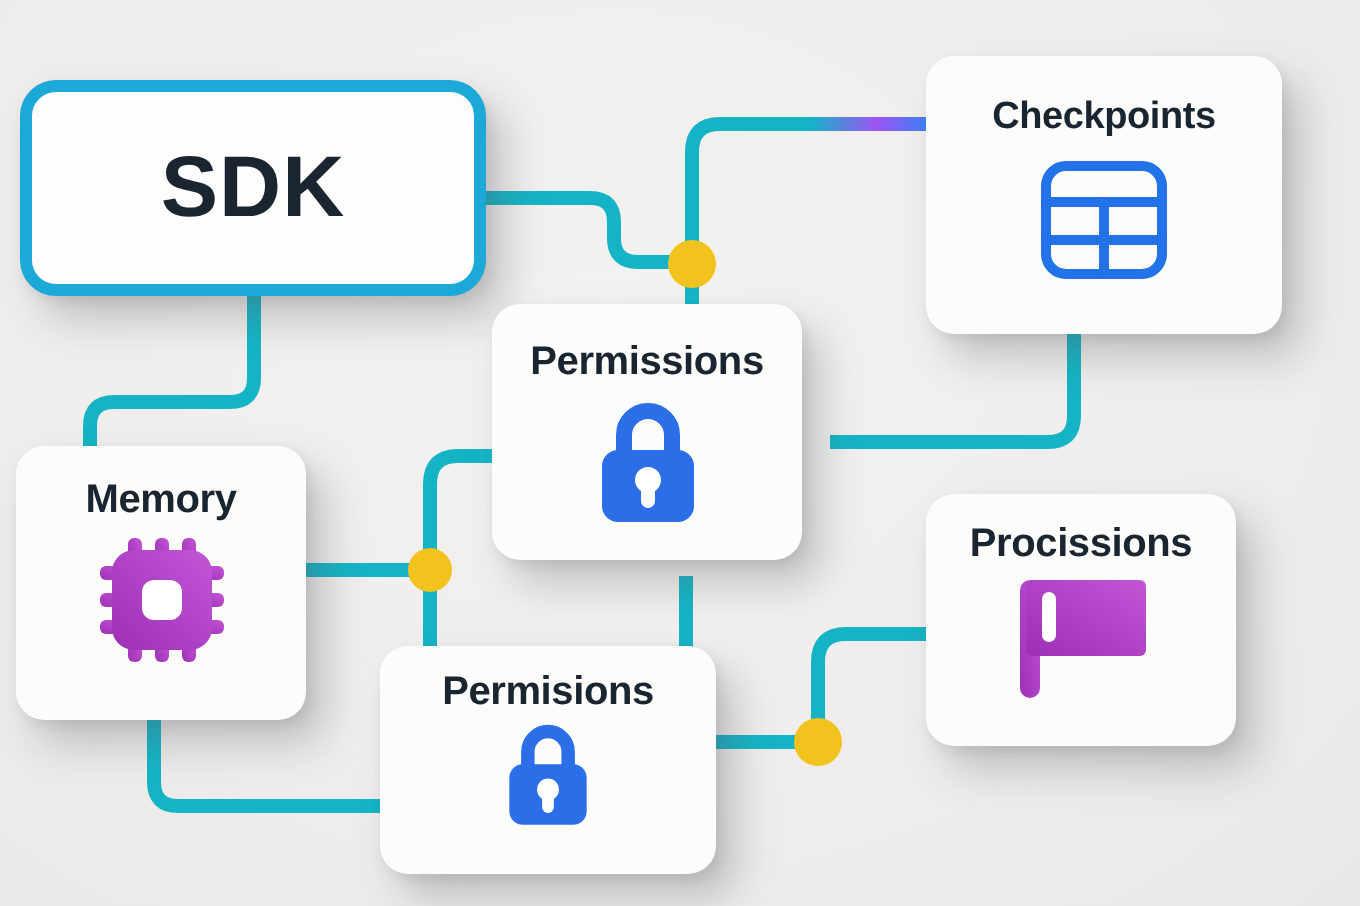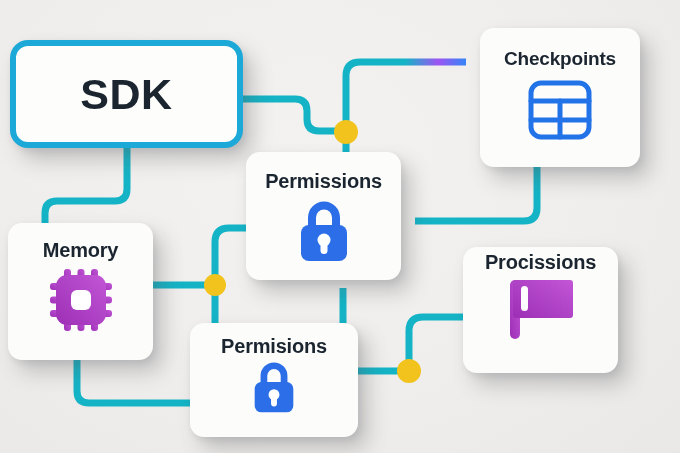--- a/index.html
+++ b/index.html
@@ -16,34 +16,34 @@
   }
   .card .label{
     color:#1b2530;font-weight:700;font-size:19px;letter-spacing:-0.2px;white-space:nowrap;
   }
   .sdk-card{
     left:10px;top:40px;width:233px;height:108px;border-radius:18px;
     border:6px solid #1da9d8;box-sizing:border-box;background:#fdfdfc;
     justify-content:center;
   }
   .sdk-card .label{font-size:43px;font-weight:700;letter-spacing:0.5px;}
-  .checkpoints-card{left:480px;top:28px;width:160px;height:139px;}
+  .checkpoints-card{left:463px;top:28px;width:178px;height:139px;}
   .checkpoints-card .label{margin-top:20px;}
   .checkpoints-card .icon{margin-top:10px;}
   .permissions-card{left:246px;top:152px;width:155px;height:128px;}
   .permissions-card .label{margin-top:18px;font-size:20px;}
   .permissions-card .icon{margin-top:8px;}
   .memory-card{left:8px;top:223px;width:145px;height:137px;}
   .memory-card .label{margin-top:16px;font-size:20px;}
   .memory-card .icon{margin-top:6px;}
   .permisions-card{left:190px;top:323px;width:168px;height:114px;}
   .permisions-card .label{margin-top:12px;font-size:20px;}
   .permisions-card .icon{margin-top:2px;}
   .procissions-card{left:463px;top:247px;width:155px;height:126px;}
-  .procissions-card .label{margin-top:4px;font-size:20px;}
+  .procissions-card .label{margin-top:14px;font-size:20px;}
   .procissions-card .icon{margin-top:6px;}
 </style>
 </head>
 <body>
 
 <div class="stage">
 
   <svg class="wires" width="680" height="453" viewBox="0 0 680 453">
     <defs>
       <linearGradient id="gradCheckpoint" gradientUnits="userSpaceOnUse" x1="346" y1="62" x2="464" y2="62">

